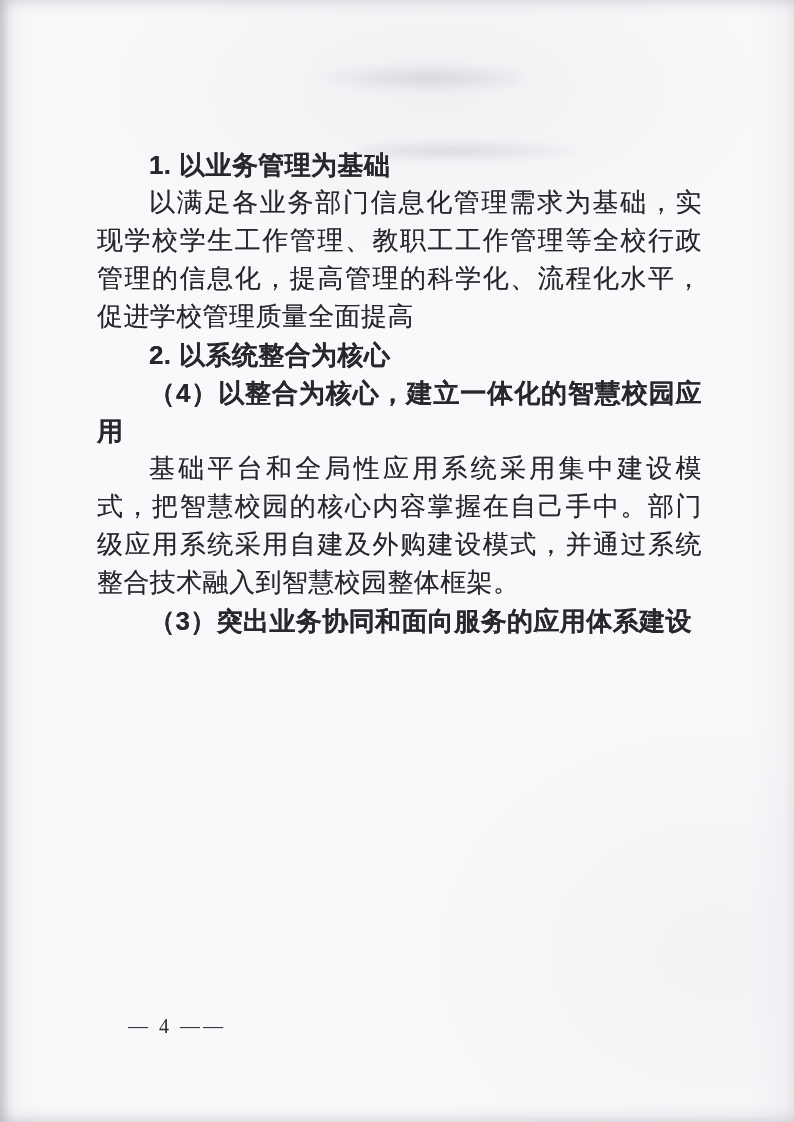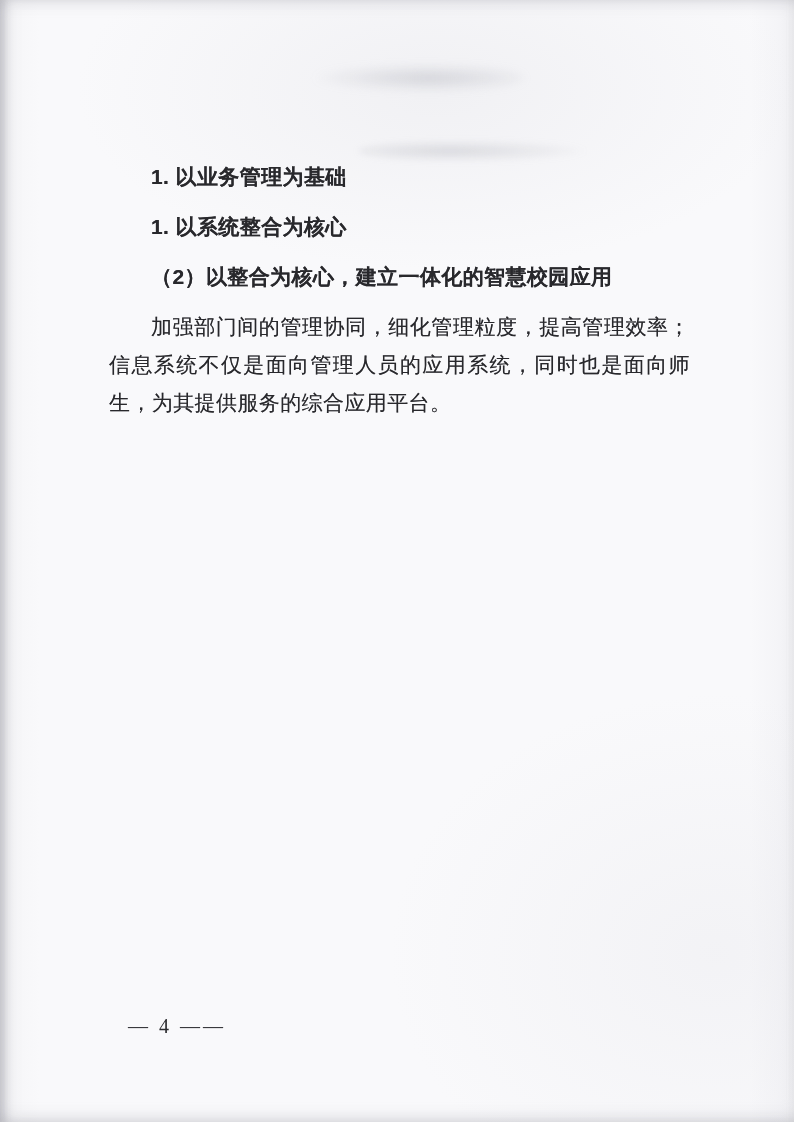--- a/index.html
+++ b/index.html
@@ -25,23 +25,23 @@
     font-family: "Liberation Serif", "DejaVu Serif", serif;
     color: #28282c;
   }
   .content {
     position: absolute;
     left: 97px;
     top: 146px;
     width: 605px;
   }
   .para {
-    margin: 12px;
+    margin: 0;
     padding: 0;
-    font-size: 21px;
+    font-size: 26px;
     line-height: 38px;
     text-indent: 2em;
     text-align: justify;
     letter-spacing: 0.4px;
     color: #28282c;
     text-shadow: 0 0 0.4px rgba(40,40,44,0.55);
   }
   .heading {
     font-family: "Liberation Sans", "DejaVu Sans", sans-serif;
     font-weight: 600;
@@ -92,20 +92,22 @@
 <body>
 
 <div class="page">
 
   <div class="smudge smudge-left-edge"></div>
   <div class="smudge smudge-header"></div>
   <div class="smudge smudge-ghostline"></div>
 
   <div class="content">
     <p class="para heading">1. 以业务管理为基础</p>
-    <p class="para heading">1. 以系统整合为核心</p>
-    <p class="para heading">（2）以整合为核心，建立一体化的智慧校园应用</p>
-    <p class="para">加强部门间的管理协同，细化管理粒度，提高管理效率；信息系统不仅是面向管理人员的应用系统，同时也是面向师生，为其提供服务的综合应用平台。</p>
+    <p class="para">以满足各业务部门信息化管理需求为基础，实现学校学生工作管理、教职工工作管理等全校行政管理的信息化，提高管理的科学化、流程化水平，促进学校管理质量全面提高</p>
+    <p class="para heading">2. 以系统整合为核心</p>
+    <p class="para heading">（4）以整合为核心，建立一体化的智慧校园应用</p>
+    <p class="para">基础平台和全局性应用系统采用集中建设模式，把智慧校园的核心内容掌握在自己手中。部门级应用系统采用自建及外购建设模式，并通过系统整合技术融入到智慧校园整体框架。</p>
+    <p class="para heading">（3）突出业务协同和面向服务的应用体系建设</p>
   </div>
 
   <div class="footer">— 4 ——</div>
 
 </div>
 
 </body></html>

